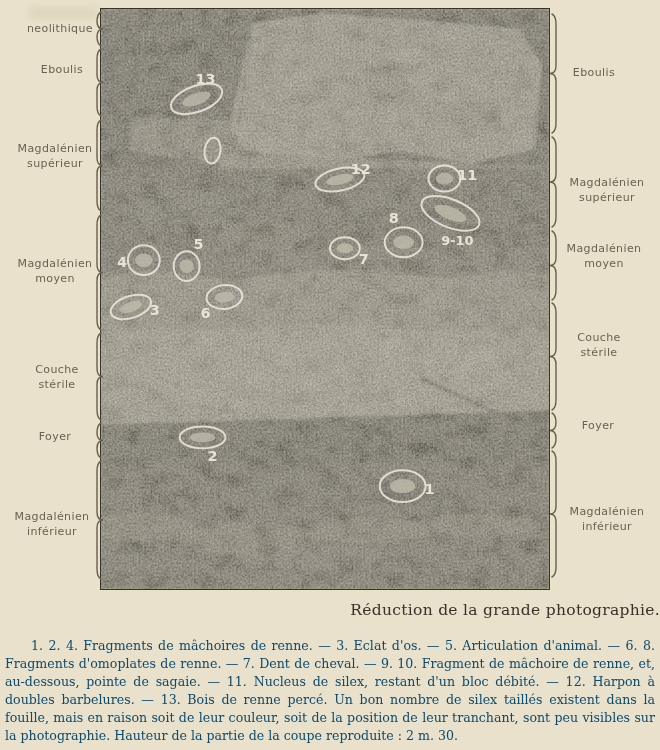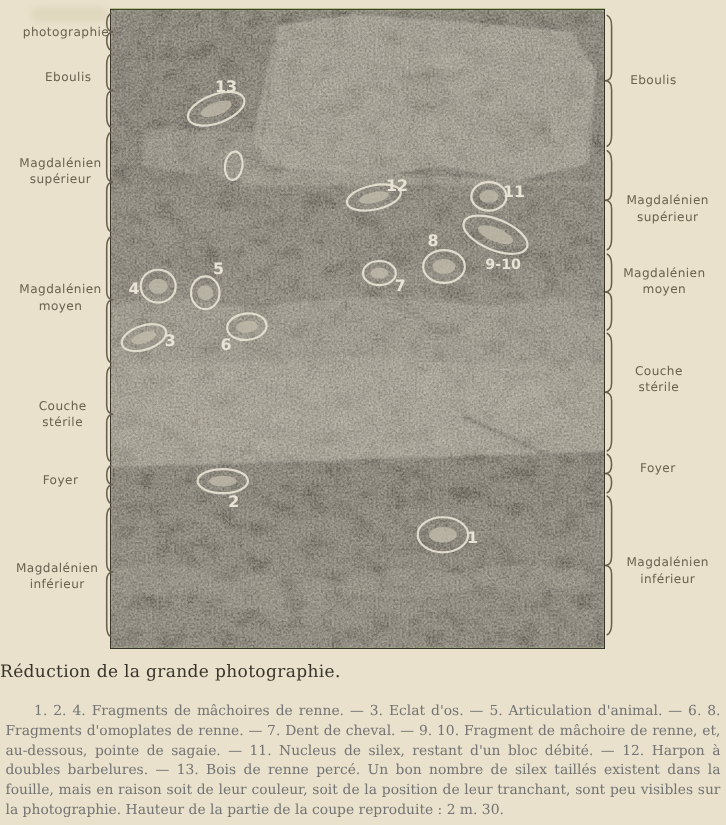--- a/index.html
+++ b/index.html
@@ -23,26 +23,26 @@
   .photo-wrap svg{display:block;width:100%;height:100%;}
   .strata-label{
     position:absolute;transform:translate(-50%,-50%);
     font-family:"DejaVu Sans", sans-serif;
     font-size:11px;line-height:1.4;letter-spacing:.4px;
     color:#6a6250;text-align:center;white-space:nowrap;
   }
   #overlay{position:absolute;inset:0;pointer-events:none;}
   .caption{
     position:absolute;top:601px;left:0;width:660px;
-    text-align:left;font-size:15.5px;letter-spacing:.3px;color:#38332a;
+    text-align:right;font-size:15.5px;letter-spacing:.3px;color:#38332a;
   }
   .body-text{
     position:absolute;top:637px;left:5px;width:650px;
     font-size:12.6px;line-height:1.43;text-align:justify;
-    text-indent:26px;color:#737373;
+    text-indent:26px;color:#0c4a6e;
   }
 </style>
 </head>
 <body>
 
 <div id="page">
 
   <div class="smudge"></div>
 
   <div class="photo-wrap">
@@ -179,21 +179,21 @@
             <ellipse cx="303" cy="479" rx="12.7" ry="7.2" transform="rotate(0 303 479)" fill="#c3bdac" opacity="0.75"></ellipse>
             <ellipse cx="303" cy="479" rx="23" ry="16" transform="rotate(0 303 479)" fill="none" stroke="#e8e3d4" stroke-width="2" opacity="0.92"></ellipse>
             <text x="330" y="483" text-anchor="middle" dominant-baseline="middle" fill="#e8e3d4" font-family="&quot;DejaVu Sans&quot;, sans-serif" font-size="14.5" font-weight="bold">1</text>
           </g>
         </g>
     </svg>
   </div>
 
   <div id="left-labels">
       <div class="strata-label" style="left: 60px; top: 29px;">
-        <div>photographie</div>
+        <div>neolithique</div>
       </div>
       <div class="strata-label" style="left: 62px; top: 70px;">
         <div>Eboulis</div>
       </div>
       <div class="strata-label" style="left: 55px; top: 156px;">
         <div>Magdalénien</div>
         <div>supérieur</div>
       </div>
       <div class="strata-label" style="left: 55px; top: 271px;">
         <div>Magdalénien</div>

